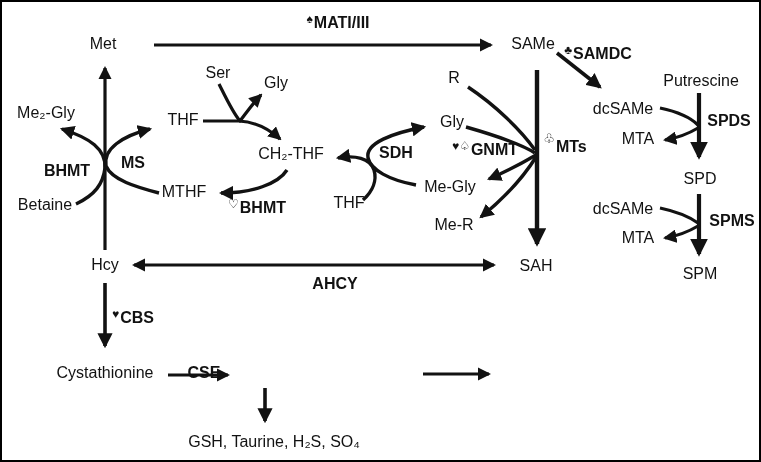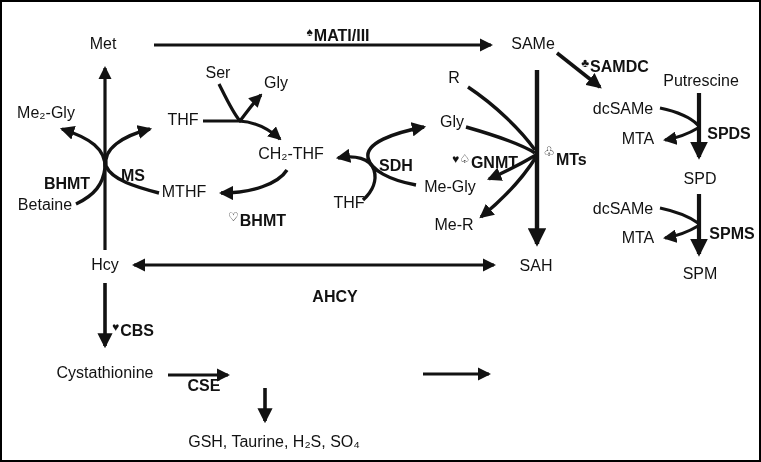--- a/index.html
+++ b/index.html
@@ -8,21 +8,21 @@
     position:relative; width:761px; height:462px;
     background:#ffffff; border:2px solid #000;
     box-sizing:border-box; overflow:hidden;
     font-family:"Liberation Sans","DejaVu Sans",sans-serif;
   }
   .arrows { position:absolute; left:0; top:0; width:761px; height:462px; }
   .lbl {
     position:absolute; transform:translate(-50%,-50%);
     white-space:nowrap; font-size:16px; color:#121212; line-height:1;
   }
-  .enz { font-weight:bold;margin-top:13px; }
+  .enz { font-weight:bold; }
   .suit { font-size:12px; position:relative; top:-5px; font-weight:bold; margin-right:1px; }
   .suit.hi { top:-9px; font-size:13px; }
 </style>
 </head>
 <body>
 
 <div class="canvas">
 
   <svg class="arrows" viewBox="0 0 761 462" xmlns="http://www.w3.org/2000/svg">
     <defs>
@@ -83,21 +83,21 @@
   <div class="lbl" style="left:621px;top:107px">dcSAMe</div>
   <div class="lbl" style="left:636px;top:137px">MTA</div>
   <div class="lbl" style="left:698px;top:177px">SPD</div>
   <div class="lbl" style="left:621px;top:207px">dcSAMe</div>
   <div class="lbl" style="left:636px;top:236px">MTA</div>
   <div class="lbl" style="left:698px;top:272px">SPM</div>
   <div class="lbl" style="left:103px;top:371px">Cystathionine</div>
   <div class="lbl" style="left:272px;top:440px">GSH, Taurine, H₂S, SO₄</div>
 
   <div class="lbl enz" style="left:336px;top:21px"><span class="suit">♠</span><span>MATI/III</span></div>
-  <div class="lbl enz" style="left:613px;top:52px"><span class="suit">♣</span><span>SAMDC</span></div>
+  <div class="lbl enz" style="left:596px;top:52px"><span class="suit">♣</span><span>SAMDC</span></div>
   <div class="lbl enz" style="left:65px;top:169px">BHMT</div>
   <div class="lbl enz" style="left:131px;top:161px">MS</div>
   <div class="lbl enz" style="left:255px;top:206px"><span class="suit">♡</span><span>BHMT</span></div>
   <div class="lbl enz" style="left:394px;top:151px">SDH</div>
   <div class="lbl enz" style="left:483px;top:148px"><span class="suit">♥♤</span><span>GNMT</span></div>
   <div class="lbl enz" style="left:563px;top:145px"><span class="suit hi">♧</span><span>MTs</span></div>
   <div class="lbl enz" style="left:333px;top:282px">AHCY</div>
   <div class="lbl enz" style="left:131px;top:316px"><span class="suit">♥</span><span>CBS</span></div>
   <div class="lbl enz" style="left:202px;top:371px">CSE</div>
   <div class="lbl enz" style="left:727px;top:119px">SPDS</div>

